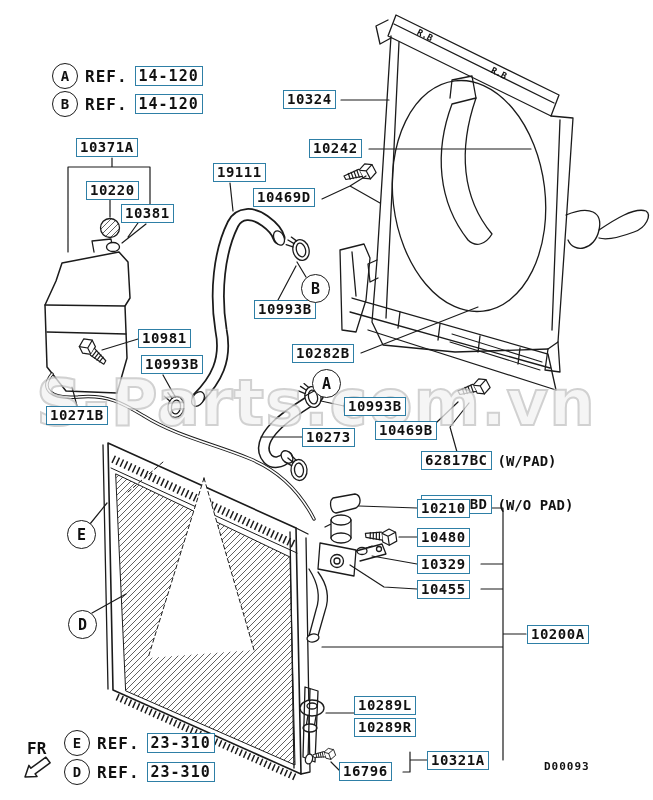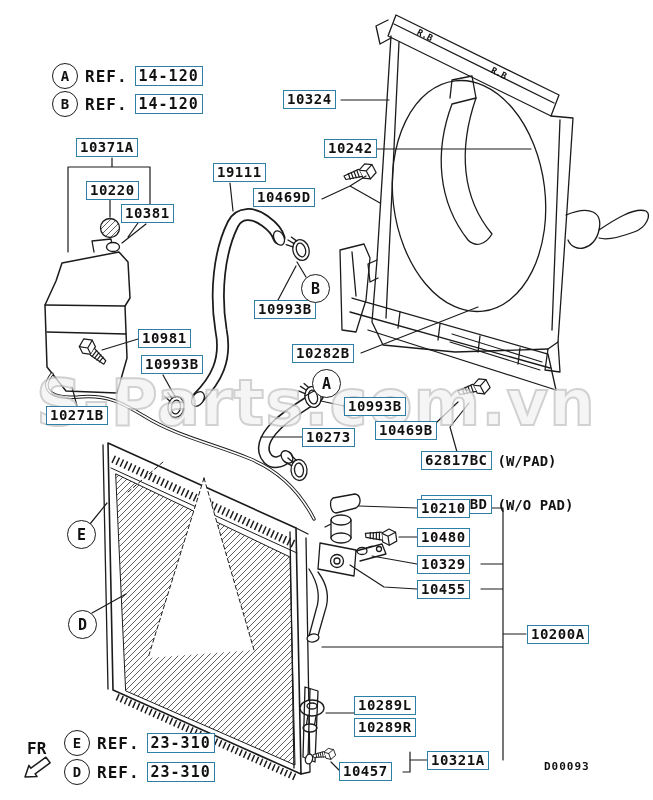--- a/index.html
+++ b/index.html
@@ -233,21 +233,21 @@
     </div>
     <div class="plabel" style="left: 86px; top: 181px; text-align: right;">
       <span class="pbox">10220</span>
     </div>
     <div class="plabel" style="left: 121px; top: 204px;">
       <span class="pbox">10381</span>
     </div>
     <div class="plabel" style="left: 283px; top: 90px;">
       <span class="pbox">10324</span>
     </div>
-    <div class="plabel" style="left: 324px; top: 139px;">
+    <div class="plabel" style="left: 309px; top: 139px;">
       <span class="pbox">10242</span>
     </div>
     <div class="plabel" style="left: 213px; top: 163px;">
       <span class="pbox">19111</span>
     </div>
     <div class="plabel" style="left: 253px; top: 188px;">
       <span class="pbox">10469D</span>
     </div>
     <div class="plabel" style="left: 254px; top: 300px;">
       <span class="pbox">10993B</span>
@@ -299,21 +299,21 @@
     <div class="plabel" style="left: 354px; top: 696px;">
       <span class="pbox">10289L</span>
     </div>
     <div class="plabel" style="left: 354px; top: 718px; border-radius: 9px;">
       <span class="pbox">10289R</span>
     </div>
     <div class="plabel" style="left: 427px; top: 751px;">
       <span class="pbox">10321A</span>
     </div>
     <div class="plabel" style="left: 339px; top: 762px;">
-      <span class="pbox">10457</span>
+      <span class="pbox">16796</span>
     </div>
   </div>
 <div id="overlay">
     <div class="callout" style="left: 301px; top: 274px;">B</div>
     <div class="callout" style="left: 312px; top: 369px;">A</div>
     <div class="callout" style="left: 67px; top: 520px;">E</div>
     <div class="callout" style="left: 68px; top: 610px;">D</div>
     <div class="rbmark" style="left: 420px; top: 27px; transform: rotate(27deg);">R.B</div>
     <div class="rbmark" style="left: 494px; top: 65px; transform: rotate(27deg);">R.B</div>
   </div>

